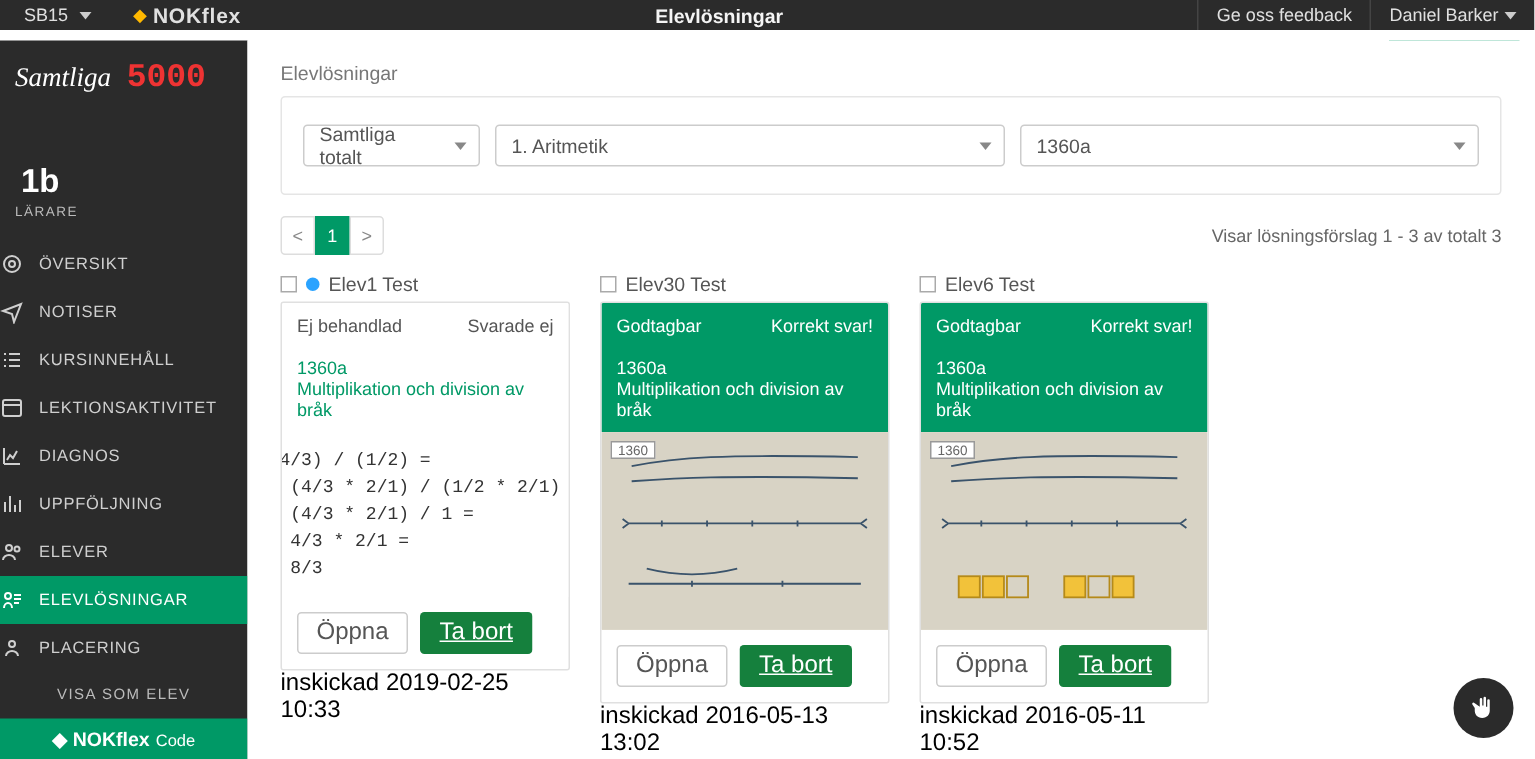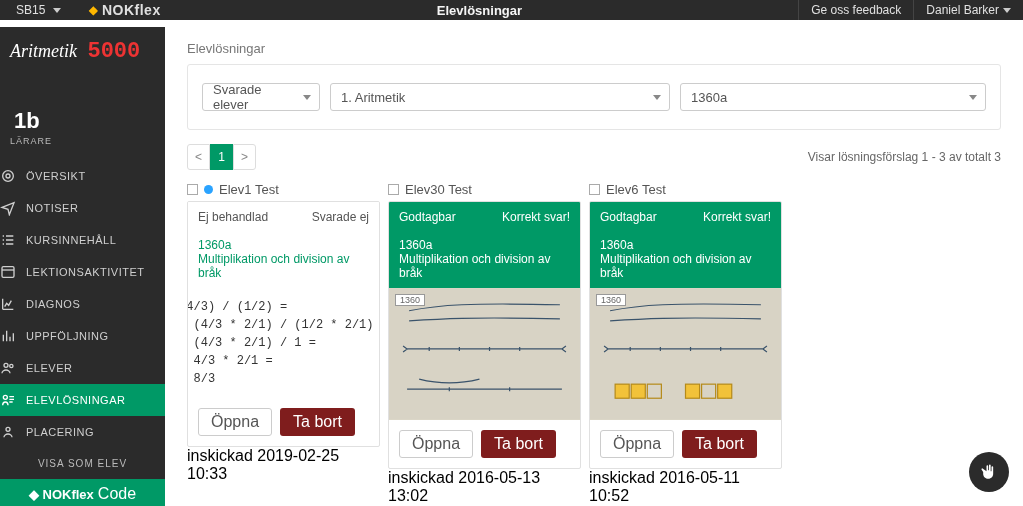--- a/index.html
+++ b/index.html
@@ -23,21 +23,21 @@
   .bookcover .num { display:inline-block; font-family:"Courier New",monospace; font-weight:bold; font-size:22px; color:#e33; margin-left:6px;}
   .bookcover .edition { display:inline-block; font-size:22px; font-weight:bold; color:#fff; margin-left:4px;margin-top:44px;}
   .bookcover .role { font-size:9px; letter-spacing:1px; color:#bbb; margin-top:2px;}
   .nav { margin-top:8px; flex:1; }
   .nav-item { display:flex; align-items:center; gap:10px; padding:8px 0; font-size:11px; letter-spacing:0.5px; color:#cfcfcf; cursor:pointer;}
   .nav-item.active { background:#009966; color:#fff;}
   .nav-icon { width:16px; height:16px; display:inline-flex; align-items:center; justify-content:center; }
   .sidebar .viewas { text-align:center; font-size:10px; letter-spacing:1px; color:#bbb; padding:10px 0; cursor:pointer;}
   .sidebar .codebar { background:#009966; text-align:center; padding:6px 0; color:#fff; font-size:13px; font-weight:bold;}
   .sidebar .codebar .diamond{ color:#fff;}
-  .sidebar .codebar .sub { font-weight:400; font-size:16px; margin-left:4px;}
+  .sidebar .codebar .sub { font-weight:400; font-size:11px; margin-left:4px;}
 
   
   .ico svg { width:16px; height:16px; stroke:#cfcfcf; fill:none; stroke-width:2; }
   .nav-item.active .ico svg { stroke:#fff; }
 
   
   .scorebadge { position:absolute; top:27px; right:10px; height:26px; background:#009966; color:#fff; border-radius:0 0 6px 6px; display:flex; align-items:center; padding:0 14px; font-size:18px; font-weight:600; gap:8px;}
   .scorebadge .diamond{ color:#fff; font-size:14px;}
 
   
@@ -50,42 +50,42 @@
 
   .pagerow { display:flex; align-items:center; justify-content:space-between; padding:0 22px 12px;}
   .pager { display:flex; }
   .pgbtn { width:23px; height:26px; border:1px solid #ddd; background:#fff; color:#888; font-size:12px; display:flex; align-items:center; justify-content:center; cursor:pointer;}
   .pgbtn:first-child{border-radius:3px 0 0 3px;}
   .pgbtn:last-child{border-radius:0 3px 3px 0;}
   .pgbtn.cur{ background:#009966; color:#fff; border-color:#009966;}
   .resultcount { font-size:12px; color:#666;}
 
   
-  .cards { display:flex; gap:8px; padding:0 22px;}
+  .cards { display:flex; gap:20px; padding:0 22px;}
   .cardcol { width:193px; }
   .cardhdr { display:flex; align-items:center; gap:6px; font-size:13px; color:#555; padding-bottom:4px;}
   .checkbox { width:11px; height:11px; border:1px solid #aaa; background:#fff; display:inline-block;}
   .dot-blue { width:9px; height:9px; border-radius:50%; background:#2aa3ff; display:inline-block;}
   .card { border:1px solid #e0e0e0; border-radius:2px; overflow:hidden; background:#fff;}
   .card .status { display:flex; justify-content:space-between; padding:8px 10px; font-size:12px;}
   .card.white .status { background:#fff; color:#555;}
   .card.green .status { background:#009966; color:#fff;}
   .card .taskinfo { padding:6px 10px 8px; font-size:12px;}
   .card.white .taskinfo { background:#fff;}
   .card.white .taskinfo .tid { color:#009966;}
   .card.white .taskinfo .tname { color:#009966;}
   .card.green .taskinfo { background:#009966; color:#fff;}
   .card .thumb { height:132px; background:#dcd7c9; display:flex; align-items:center; justify-content:center; position:relative;}
   .card.white .thumb { height:auto; padding:10px; background:#fff; font-family:"Courier New",monospace; font-size:12px; color:#333; line-height:1.5; white-space:pre; }
   .thumb .tag { position:absolute; left:6px; top:6px; background:#fff; border:1px solid #999; font-size:9px; padding:0 4px; color:#666;}
   .thumb svg { width:100%; height:100%;}
   .card .actions { display:flex; gap:8px; padding:10px;}
   .btn { flex:0 0 auto; padding:4px 12px; font-size:16px; border-radius:3px; cursor:pointer; border:1px solid transparent;}
   .btn.open { background:#fff; color:#555; border-color:#ccc;}
-  .btn.del  { background:#7f1d1d; color:#fff;}
+  .btn.del  { background:#15803d; color:#fff;text-decoration:underline;}
 
   
   .helpbtn { position:absolute; right:14px; bottom:14px; width:40px; height:40px; border-radius:50%; background:#2b2b2b; display:flex; align-items:center; justify-content:center; cursor:pointer;}
   .helpbtn svg{ width:20px; height:20px; fill:#fff;}
 </style>
 </head>
 <body>
 
 <div class="topbar">
   <div class="sb">
@@ -102,21 +102,21 @@
   </div>
   <div class="user">
     <span>Daniel Barker</span>
     <span class="caret-down"></span>
   </div>
 </div>
 
 <div class="sidebar">
   <div class="bookcover">
     <div>
-      <span class="title">Aritmetik</span>
+      <span class="title">Samtliga</span>
       <span class="num">5000</span>
       <span class="edition">1b</span>
     </div>
     <div class="role">LÄRARE</div>
   </div>
   <div class="nav" id="nav">
       <div class="nav-item">
         <span class="nav-icon ico">
           <svg viewBox="0 0 24 24">
             <circle cx="12" cy="12" r="8"></circle>
@@ -207,21 +207,21 @@
 <div class="scorebadge">
   <span class="diamond">◆</span>
   <span>6227</span>
 </div>
 
 <div class="main">
   <div class="crumb">Elevlösningar</div>
 
   <div class="filterbox">
     <div class="sel w1">
-      <span>Svarade elever</span>
+      <span>Samtliga totalt</span>
         <span class="tri"></span>
     </div>
     <div class="sel w2">
       <span>1. Aritmetik</span>
         <span class="tri"></span>
     </div>
     <div class="sel w3">
       <span>1360a</span>
         <span class="tri"></span>
     </div>

